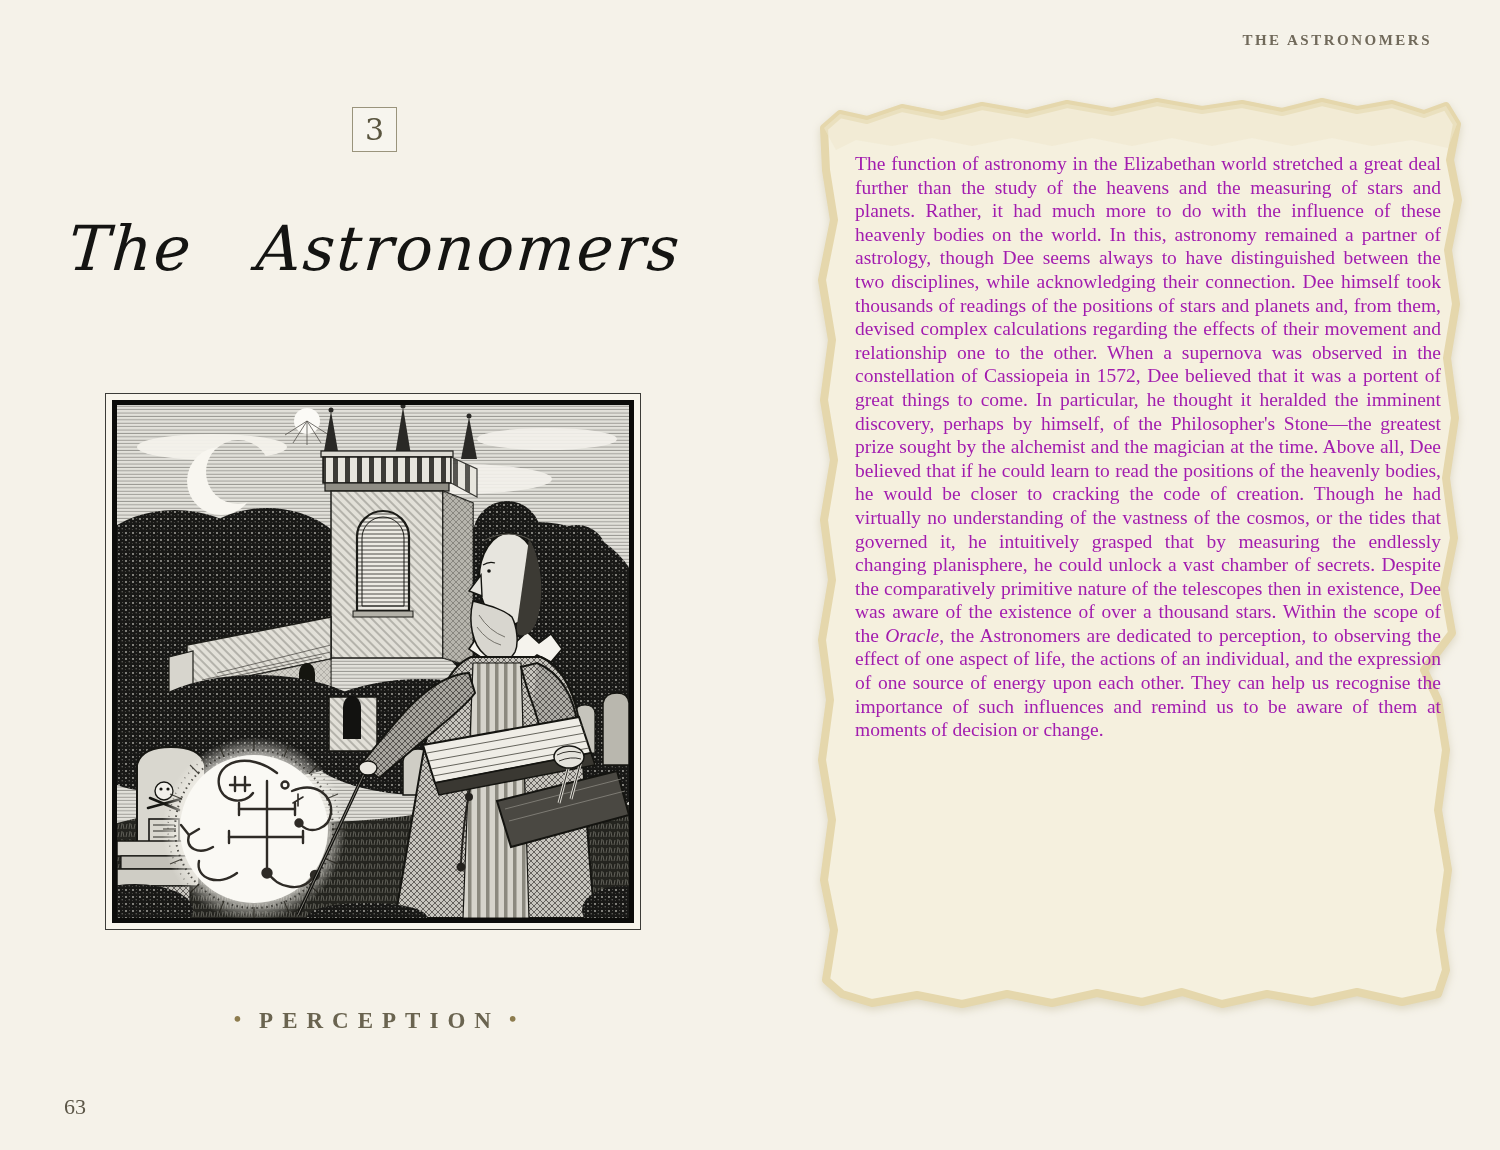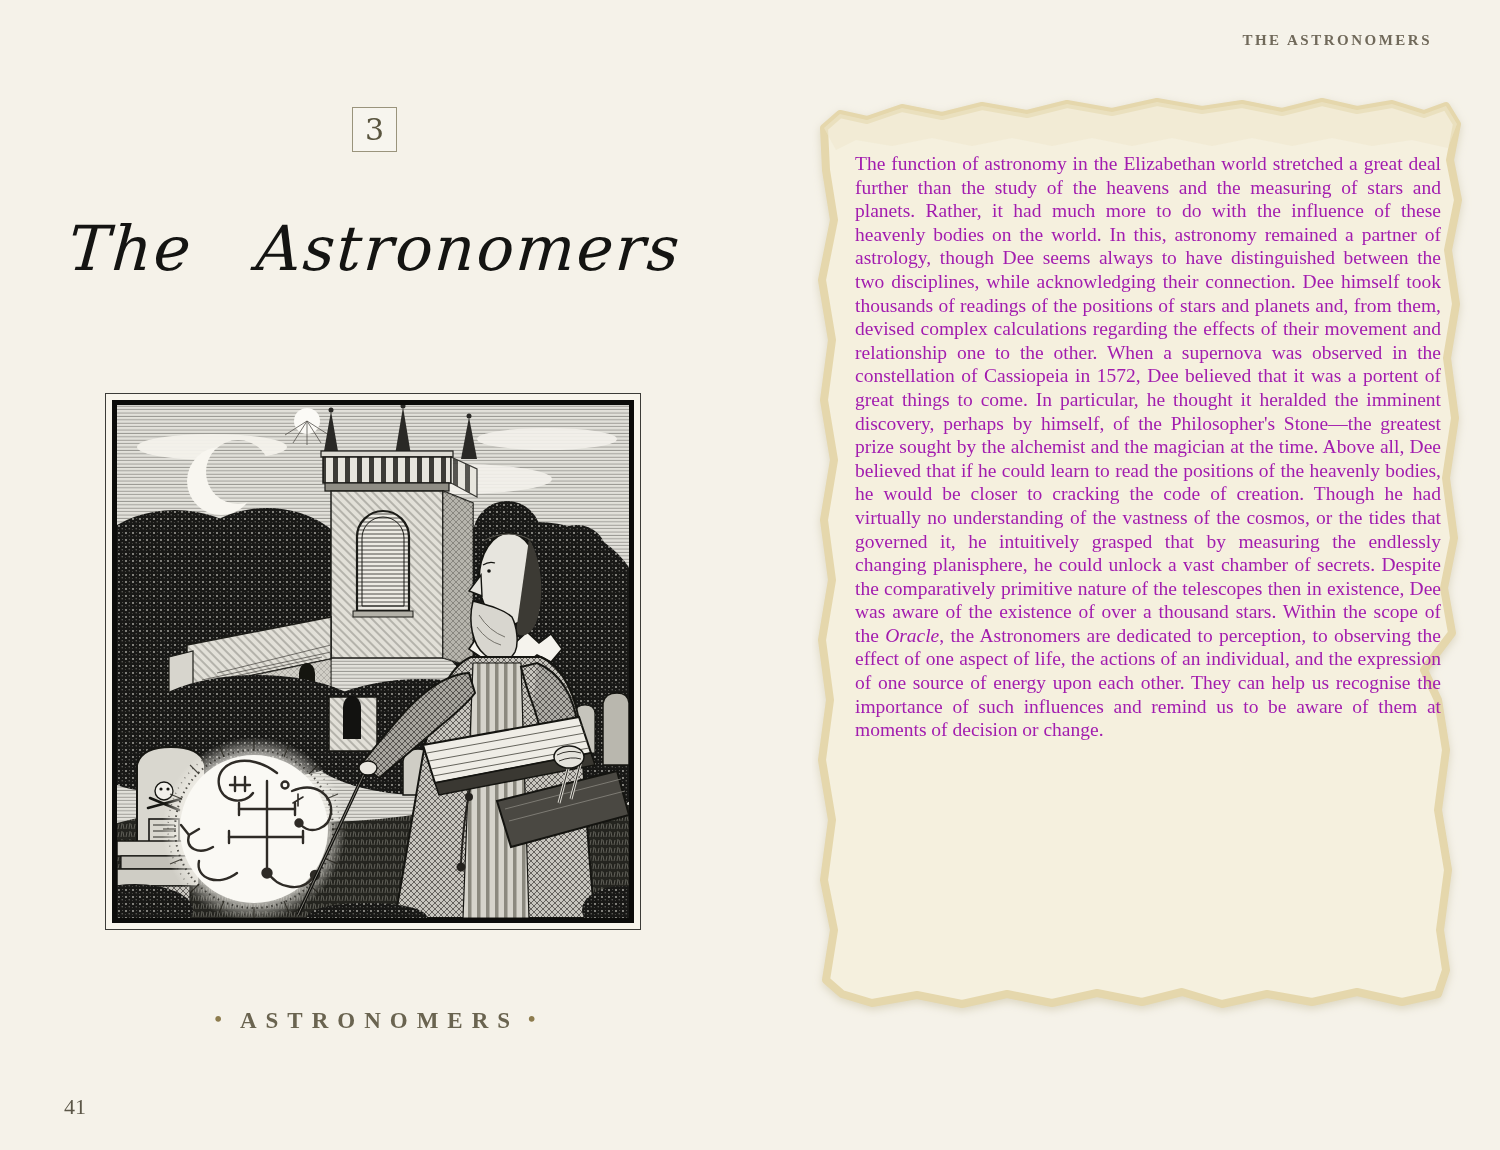--- a/index.html
+++ b/index.html
@@ -313,24 +313,24 @@
           <g fill="url(#fol)">
             <ellipse cx="18" cy="505" rx="58" ry="26"></ellipse>
             <ellipse cx="250" cy="512" rx="60" ry="14"></ellipse>
             <ellipse cx="505" cy="505" rx="40" ry="24"></ellipse>
           </g>
         </svg>
       </div>
     </div>
 
     <div class="caption">
-      <span class="dot l">•</span><span>ASTRONOMERS</span><span class="dot r">•</span>
+      <span class="dot l">•</span><span>PERCEPTION</span><span class="dot r">•</span>
     </div>
 
-    <div class="pagenum left">41</div>
+    <div class="pagenum left">63</div>
   </div>
 
   <div class="right-page">
 
     <div class="running-head">THE ASTRONOMERS</div>
 
     <div class="parchment-wrap">
       <svg viewBox="0 0 660 932" preserveAspectRatio="none">
         <defs>
           <filter id="pshadow" x="-5%" y="-5%" width="110%" height="110%">

